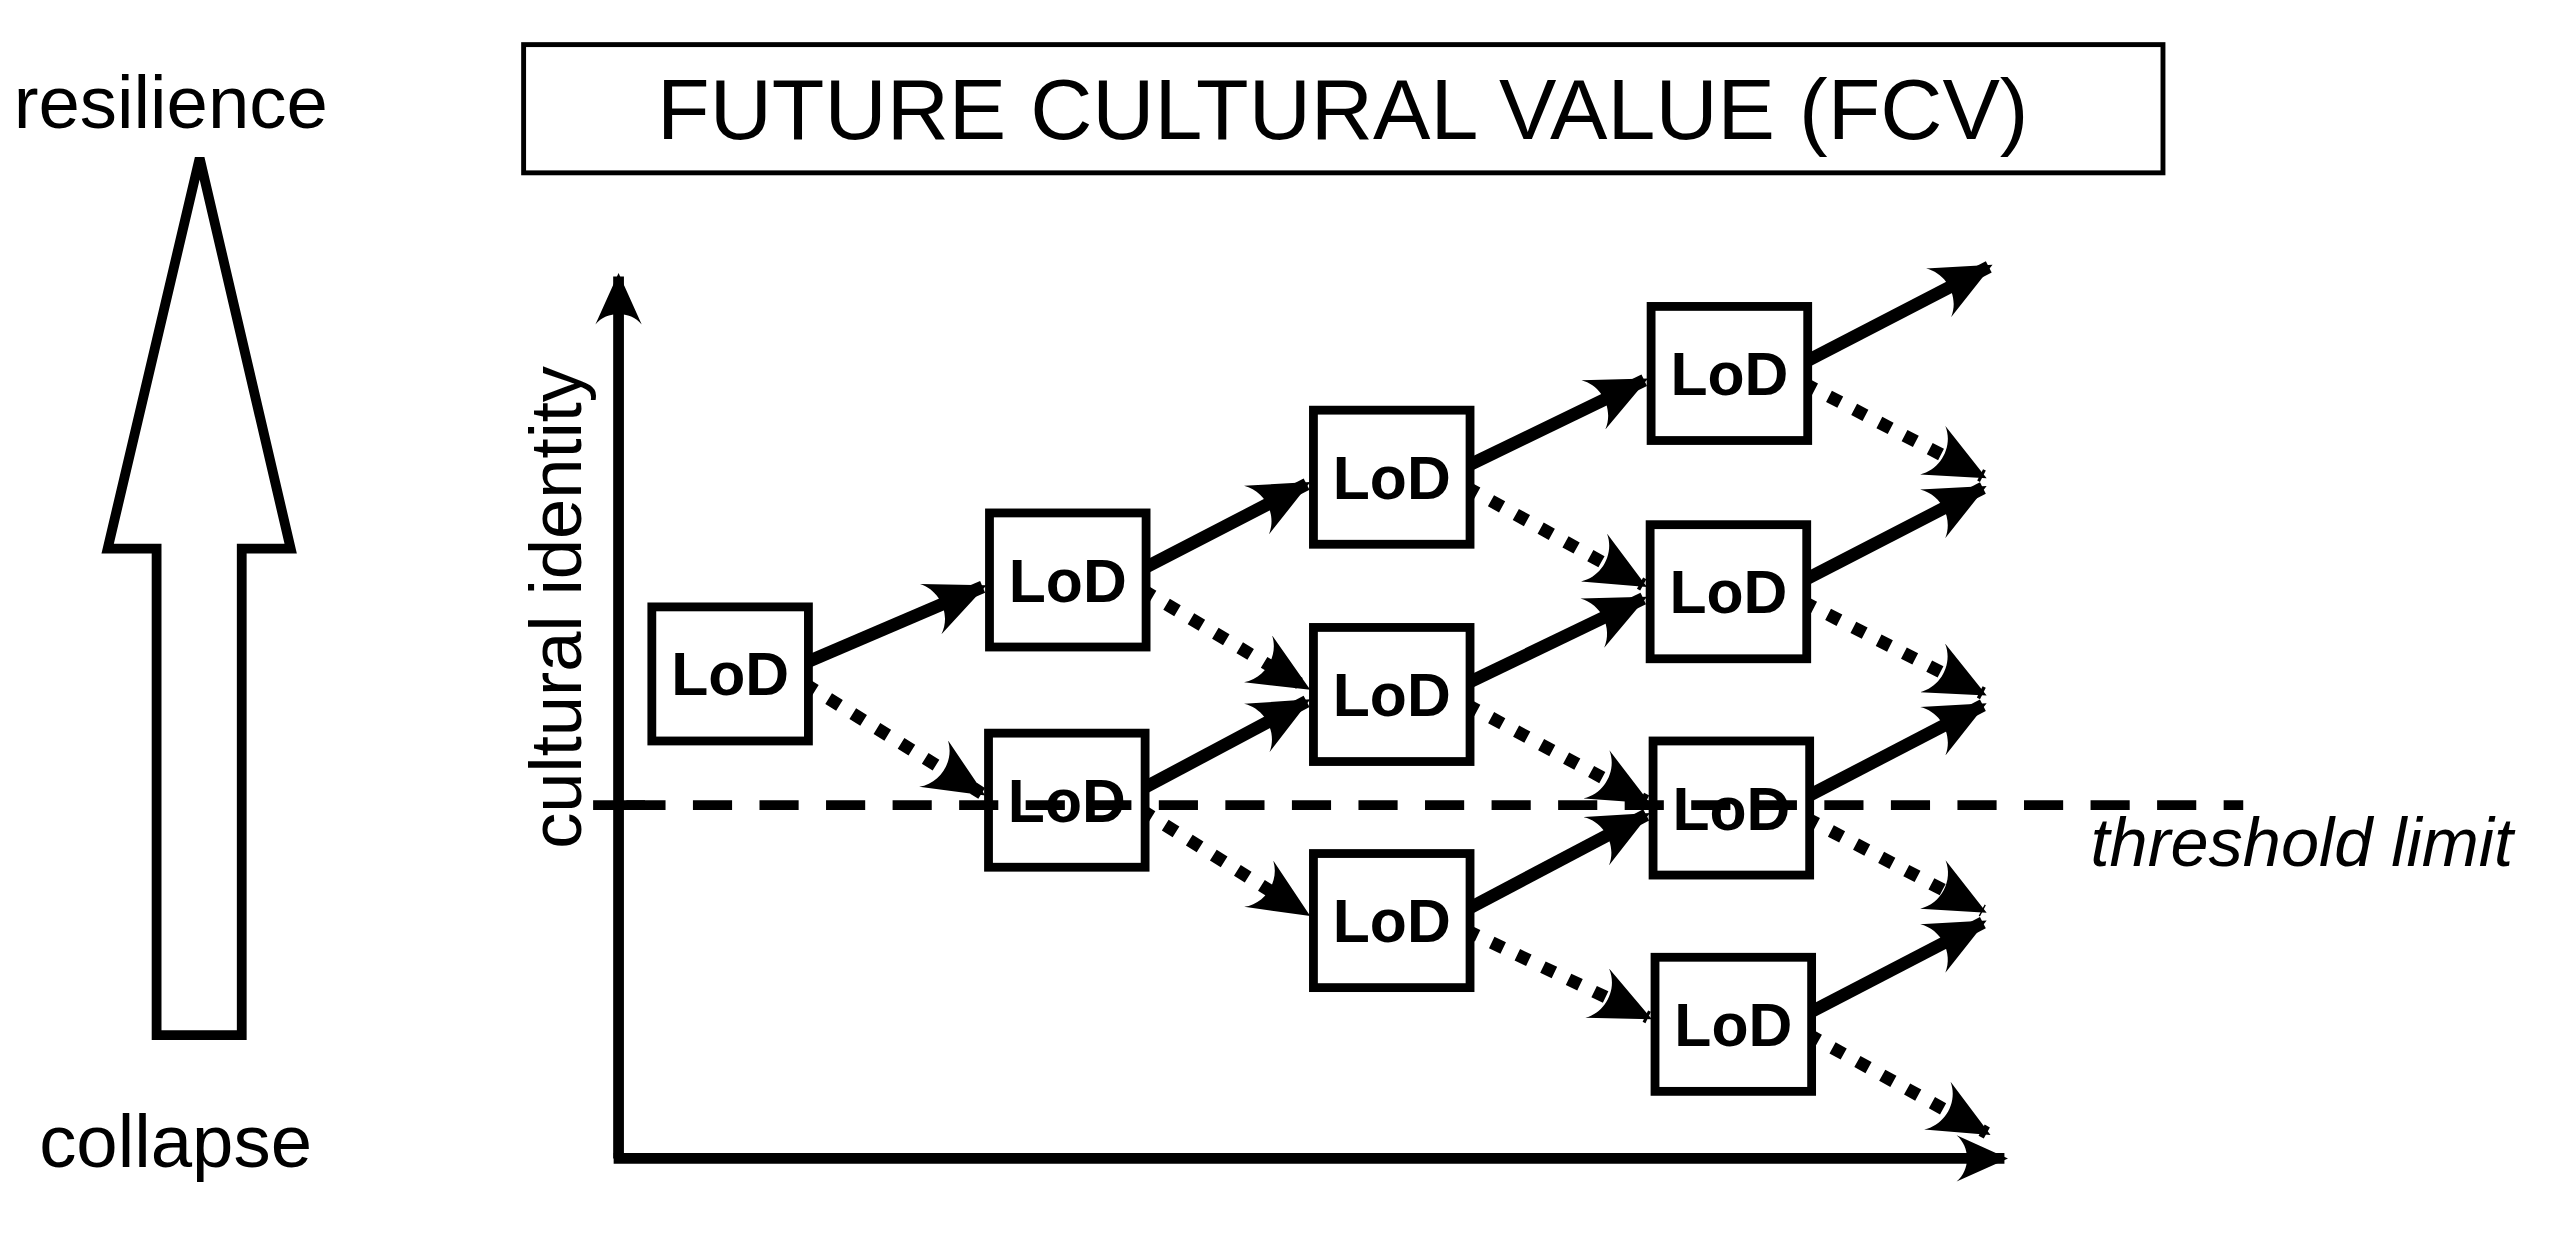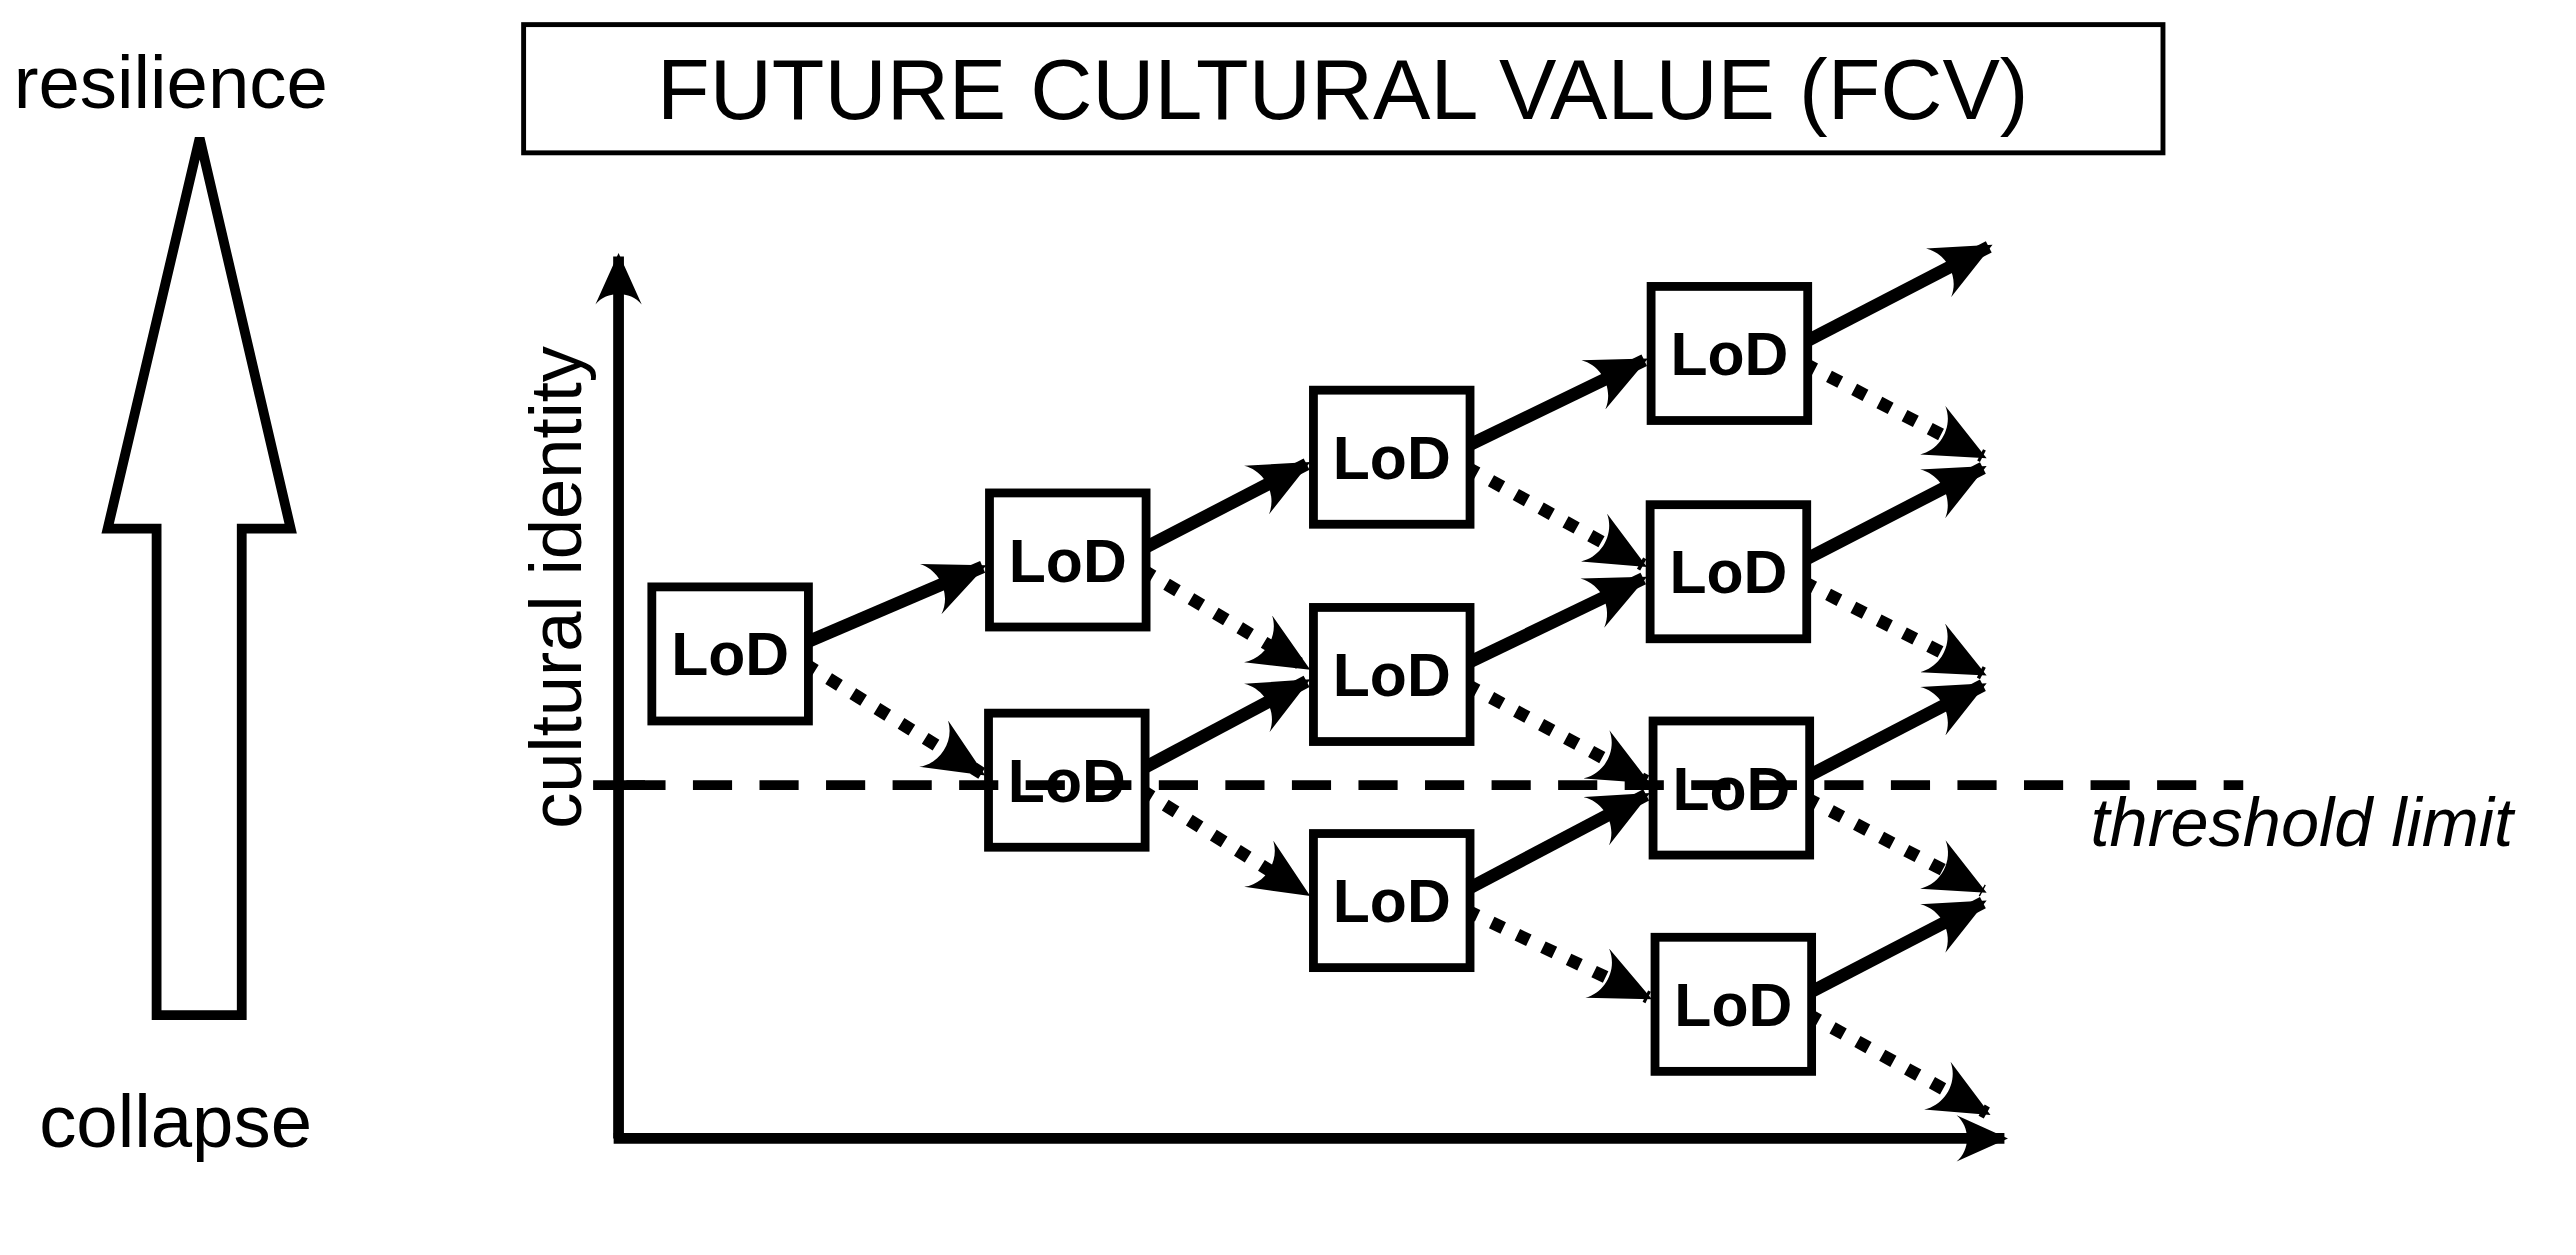--- a/index.html
+++ b/index.html
@@ -1,17 +1,17 @@
 <!DOCTYPE html>
 <html style="--ink: #000000; --paper: #ffffff;"><head>
 <meta charset="utf-8">
 <style>
   :root { --ink:#000000; --paper:#ffffff; }
   html,body { margin:0; padding:0; background:var(--paper); }
-  .stage { width:2576px; height:1172px; position:relative; background:var(--paper); }
+  .stage { width:2576px; height:1172px; position:relative; background:var(--paper);margin-top:20px; }
   svg text { fill:var(--ink); }
   .title-text   { font:88px "Liberation Sans", sans-serif; text-anchor:middle; }
   .gauge-label  { font:76px "Liberation Sans", sans-serif; }
   .axis-label   { font:74px "Liberation Sans", sans-serif; text-anchor:middle; }
   .t-label      { font:92px "Liberation Sans", sans-serif; text-anchor:middle; }
   .thr-label    { font:italic 70px "Liberation Sans", sans-serif; }
   .lod-label    { font:bold 62px "Liberation Sans", sans-serif; text-anchor:middle; }
   .box-outline  { fill:var(--paper); stroke:var(--ink); stroke-width:5; }
   .lod-box      { fill:var(--paper); stroke:var(--ink); stroke-width:9; }
   .gauge-arrow  { fill:var(--paper); stroke:var(--ink); stroke-width:10; stroke-linejoin:miter; }

